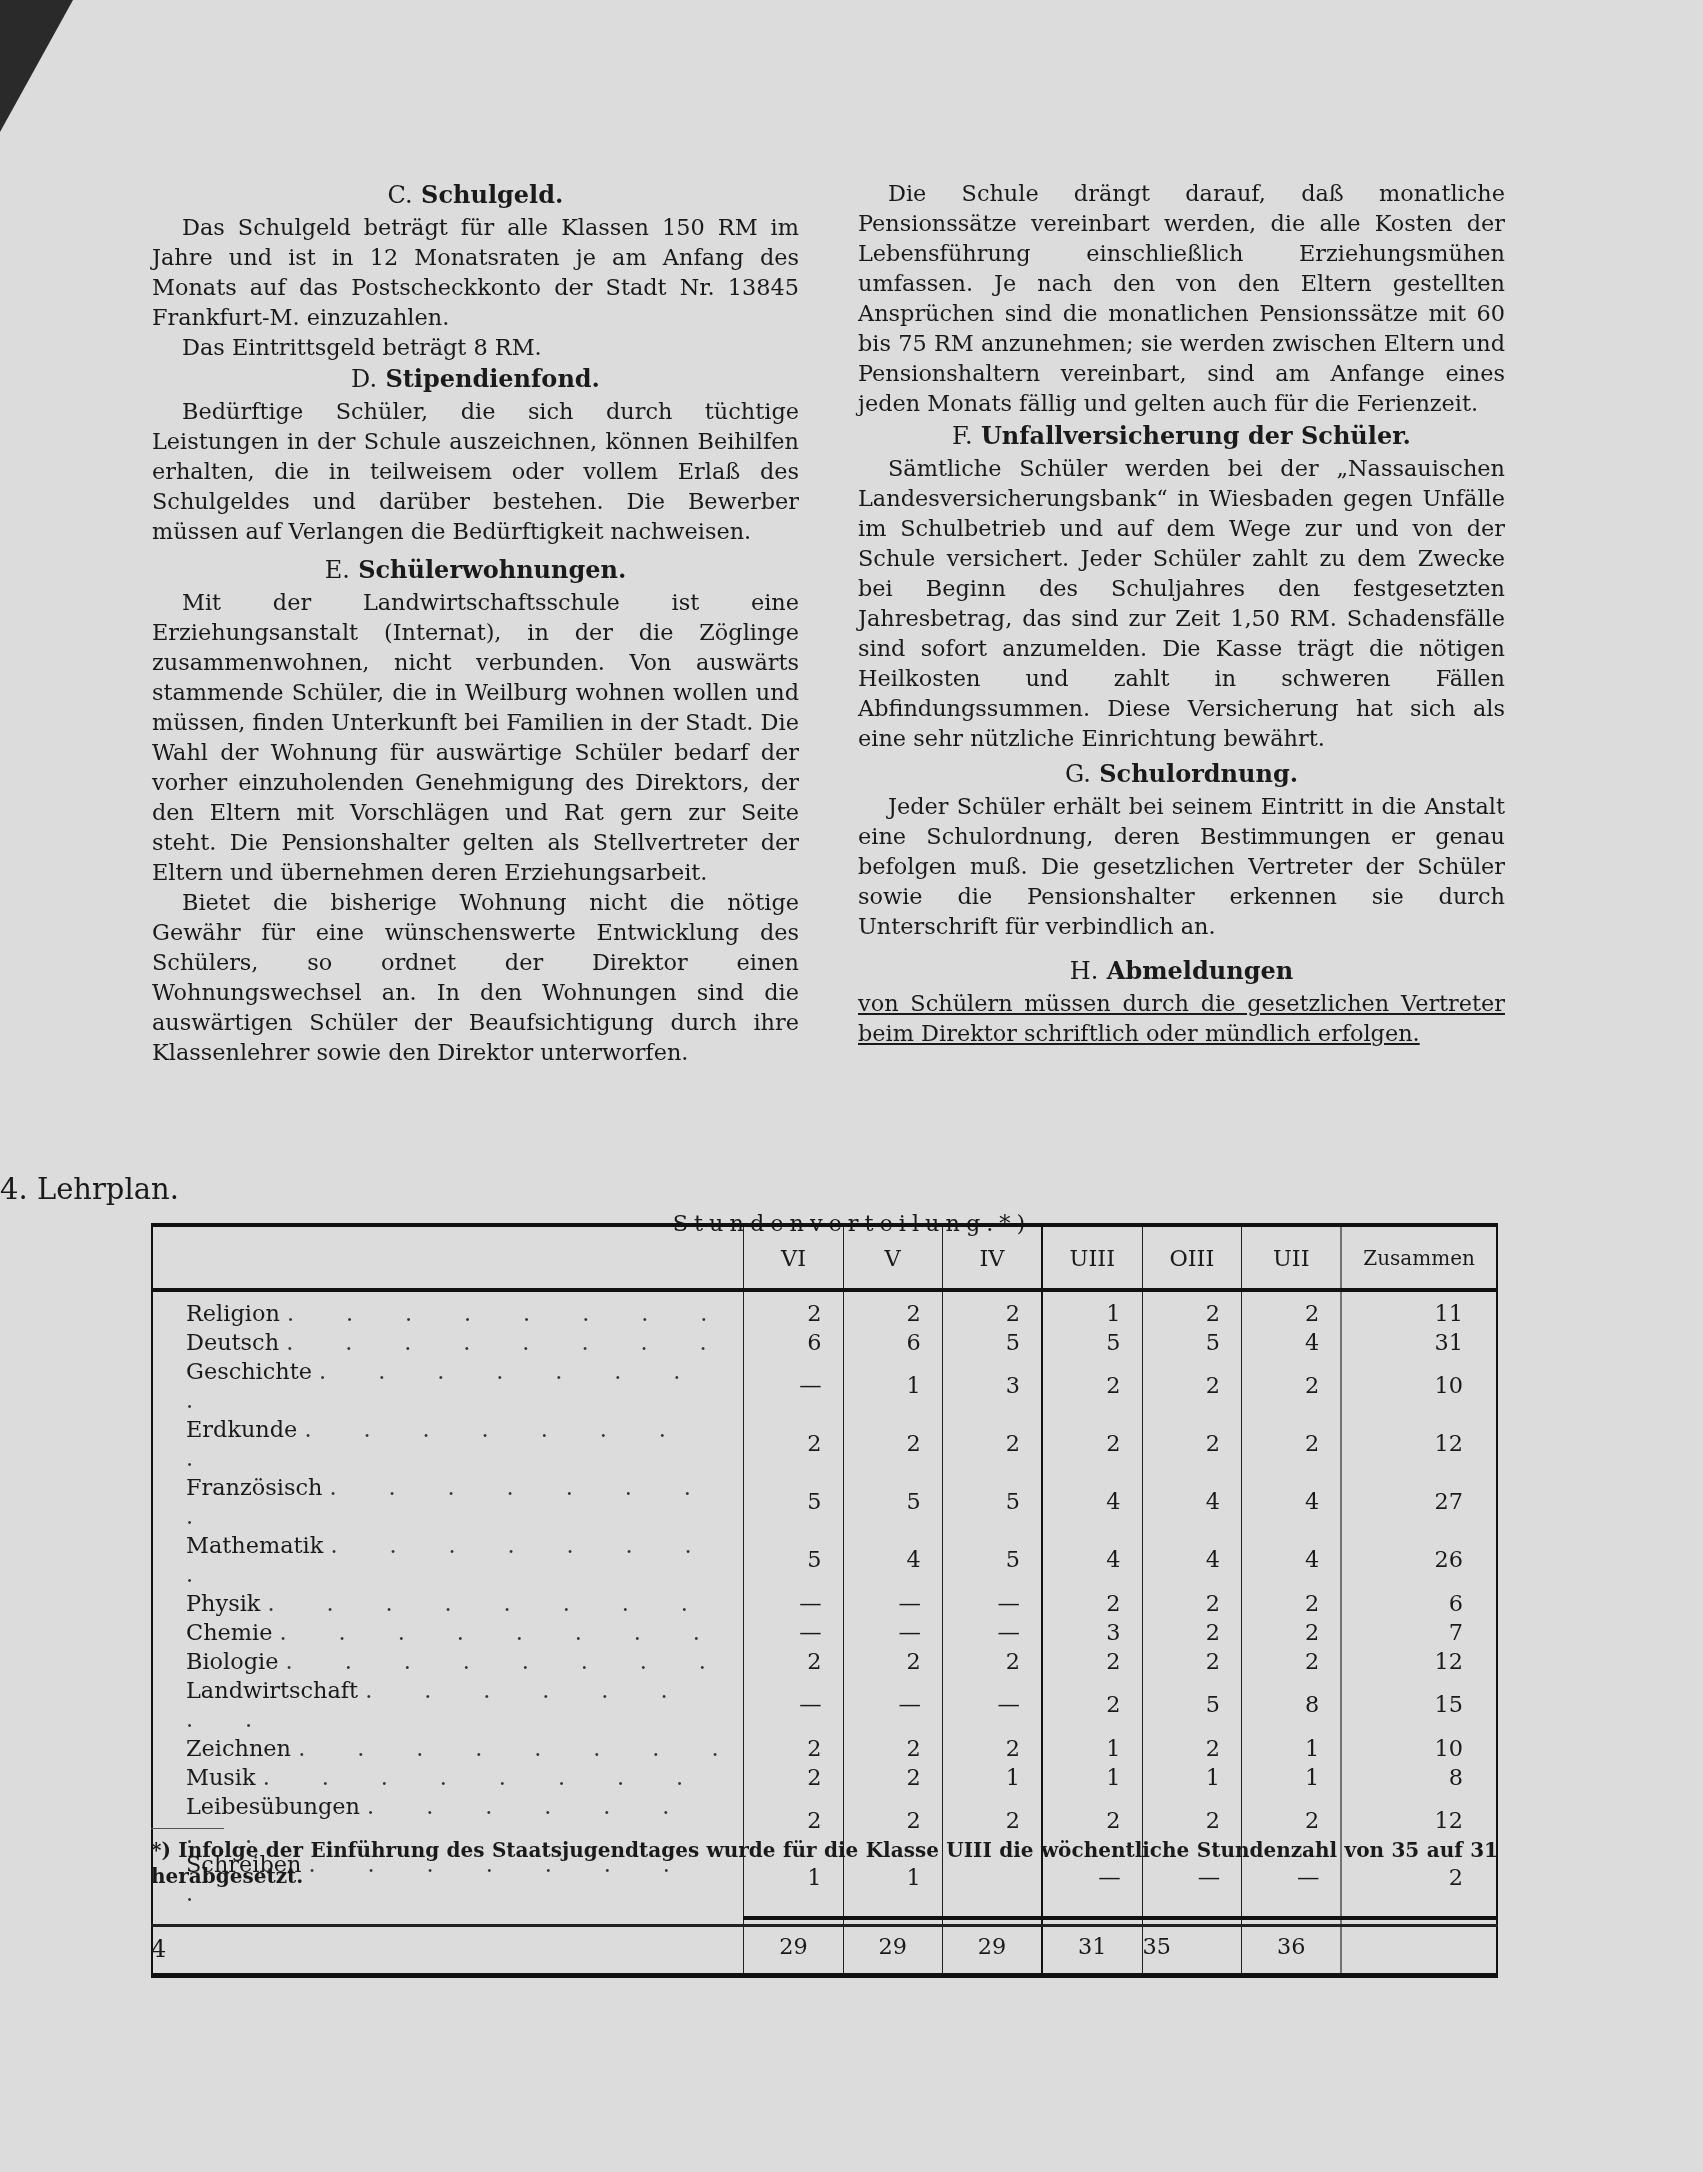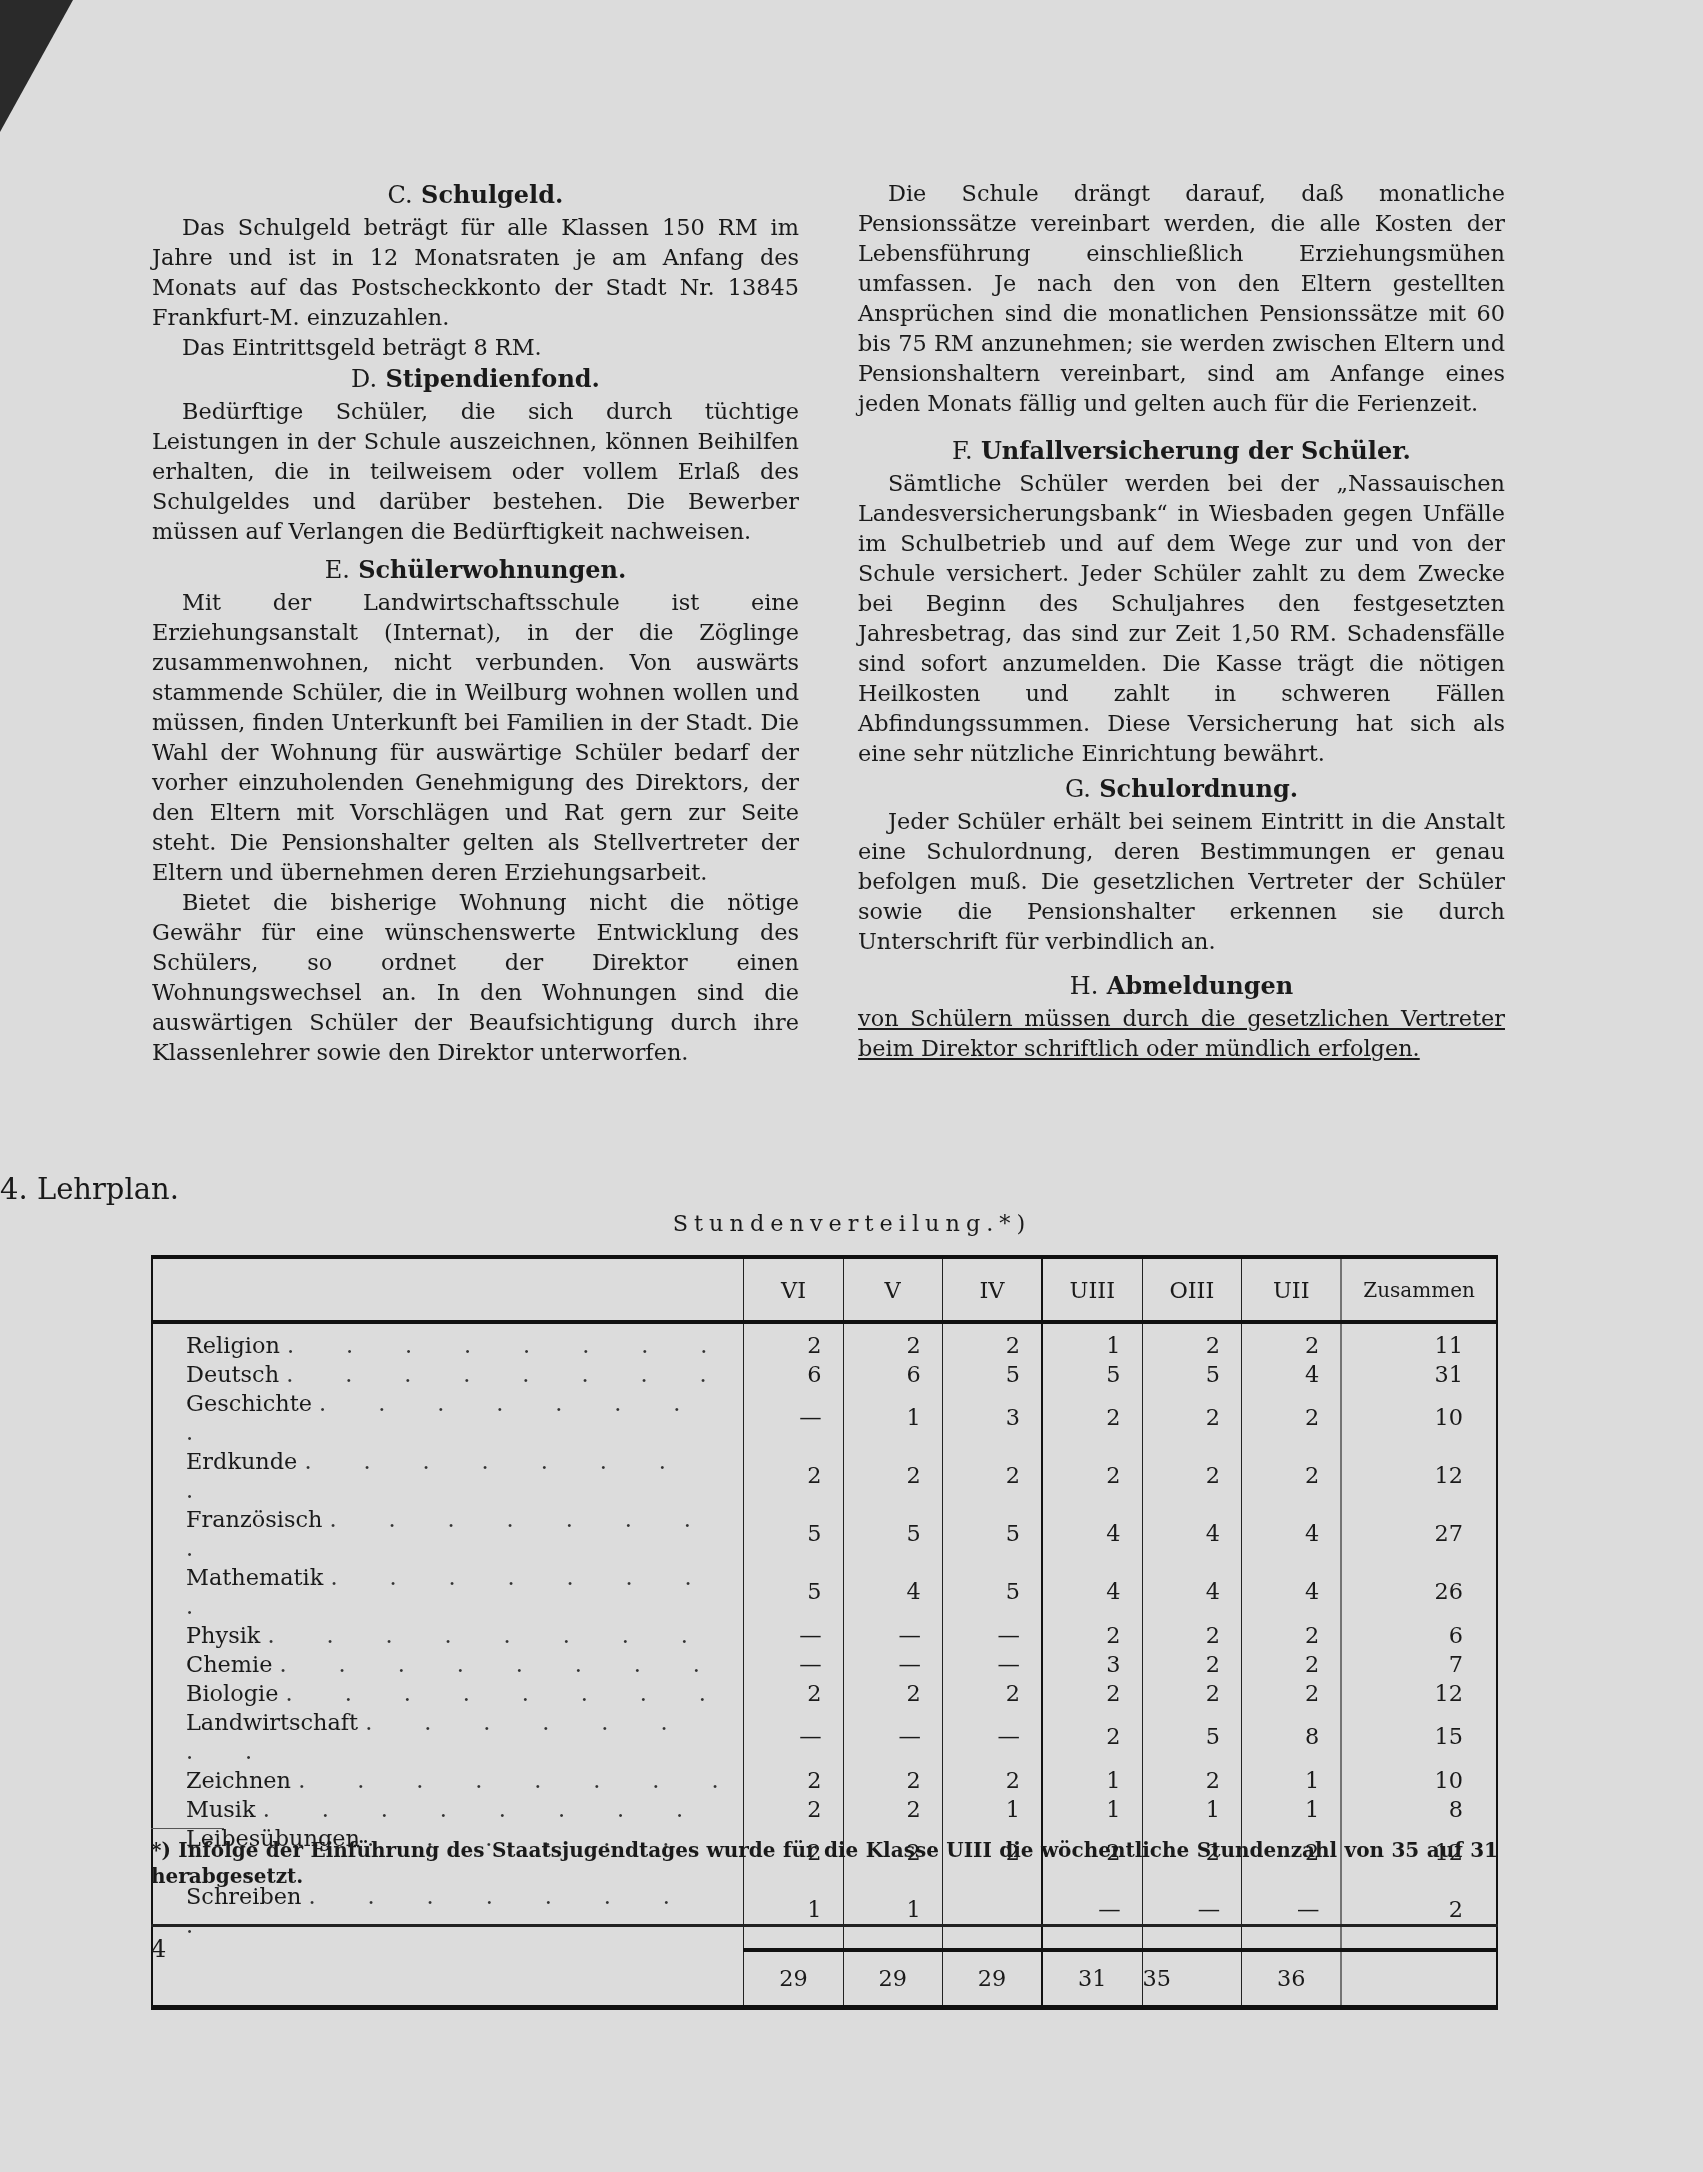--- a/index.html
+++ b/index.html
@@ -15,21 +15,21 @@
   .col { position:absolute; top:178px; width:647px; font-size:22.4px; line-height:30px; text-align:justify; }
   .col.left { left:152px; }
   .col.right { left:858px; }
   .sec-head { text-align:center; margin:0; font-size:24px; line-height:33px; }
   .sec-head .letter { font-weight:normal; }
   .sec-head .title { font-weight:bold; }
   p { margin:0; text-indent:30px; }
   p.noindent { text-indent:0;text-decoration:underline; }
   .lehr-title { position:absolute; top:1172px; left:0; width:1372px; text-align:left; font-size:29px; }
   .lehr-sub { position:absolute; top:1210px; left:0; width:1704px; text-align:center; font-size:22.4px; letter-spacing:6px; }
-  .tbl-wrap { position:absolute; left:151px; top:1255px; width:1347px; }
+  .tbl-wrap { position:absolute; left:151px; top:1223px; width:1347px; }
   table { width:100%; border-collapse:collapse; font-size:22.4px; }
   table.plan { border-top:4.6px solid #111; border-bottom:5.3px solid #111; border-left:2px solid #111; border-right:2px solid #111; }
   th { font-weight:normal; height:59px; border-bottom:4.6px solid #111; font-size:22.4px; }
   td { height:29px; line-height:29px; padding:0; }
   .subj { text-align:left; padding-left:33px; width:660px; }
   .subj .dots { color:#333; letter-spacing:22.4px; }
   .num { text-align:right; padding-right:21px; width:92px; border-left:1px solid #222; }
   .num.thick { border-left:2.6px solid #111; }
   .tot { text-align:right; padding-right:33px; width:132px; border-left:2px solid #737373; }
   tr.first td { padding-top:6.6px; }
@@ -64,21 +64,21 @@
     <span class="letter">E.</span>
     <span class="title">Schülerwohnungen.</span>
   </h3>
   <p>Mit der Landwirtschaftsschule ist eine Erziehungsanstalt (Internat), in der die Zöglinge zusammenwohnen, nicht verbunden. Von auswärts stammende Schüler, die in Weilburg wohnen wollen und müssen, finden Unterkunft bei Familien in der Stadt. Die Wahl der Wohnung für auswärtige Schüler bedarf der vorher einzuholenden Genehmigung des Direktors, der den Eltern mit Vorschlägen und Rat gern zur Seite steht. Die Pensionshalter gelten als Stellvertreter der Eltern und übernehmen deren Erziehungsarbeit.</p>
   <p>Bietet die bisherige Wohnung nicht die nötige Gewähr für eine wünschenswerte Entwicklung des Schülers, so ordnet der Direktor einen Wohnungswechsel an. In den Wohnungen sind die auswärtigen Schüler der Beaufsichtigung durch ihre Klassenlehrer sowie den Direktor unterworfen.</p>
 </div>
 
 <div class="col right">
   <p>Die Schule drängt darauf, daß monatliche Pensionssätze vereinbart werden, die alle Kosten der Lebensführung einschließlich Erziehungsmühen umfassen. Je nach den von den Eltern gestellten Ansprüchen sind die monatlichen Pensionssätze mit 60 bis 75 RM anzunehmen; sie werden zwischen Eltern und Pensionshaltern vereinbart, sind am Anfange eines jeden Monats fällig und gelten auch für die Ferienzeit.</p>
 
-  <h3 class="sec-head" style="margin-top:16px">
+  <h3 class="sec-head" style="margin-top:1px">
     <span class="letter">F.</span>
     <span class="title">Unfallversicherung der Schüler.</span>
   </h3>
   <p>Sämtliche Schüler werden bei der „Nassauischen Landesversicherungsbank“ in Wiesbaden gegen Unfälle im Schulbetrieb und auf dem Wege zur und von der Schule versichert. Jeder Schüler zahlt zu dem Zwecke bei Beginn des Schuljahres den festgesetzten Jahresbetrag, das sind zur Zeit 1,50 RM. Schadensfälle sind sofort anzumelden. Die Kasse trägt die nötigen Heilkosten und zahlt in schweren Fällen Abfindungssummen. Diese Versicherung hat sich als eine sehr nützliche Einrichtung bewährt.</p>
 
   <h3 class="sec-head" style="margin-top:4px">
     <span class="letter">G.</span>
     <span class="title">Schulordnung.</span>
   </h3>
   <p>Jeder Schüler erhält bei seinem Eintritt in die Anstalt eine Schulordnung, deren Bestimmungen er genau befolgen muß. Die gesetzlichen Vertreter der Schüler sowie die Pensionshalter erkennen sie durch Unterschrift für verbindlich an.</p>

